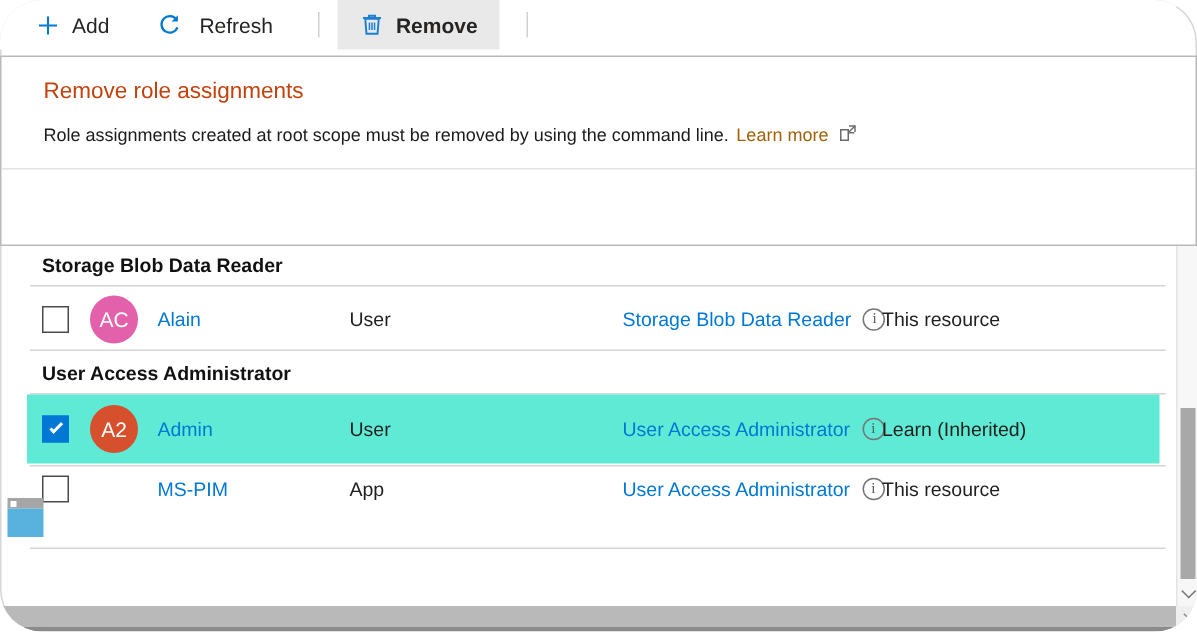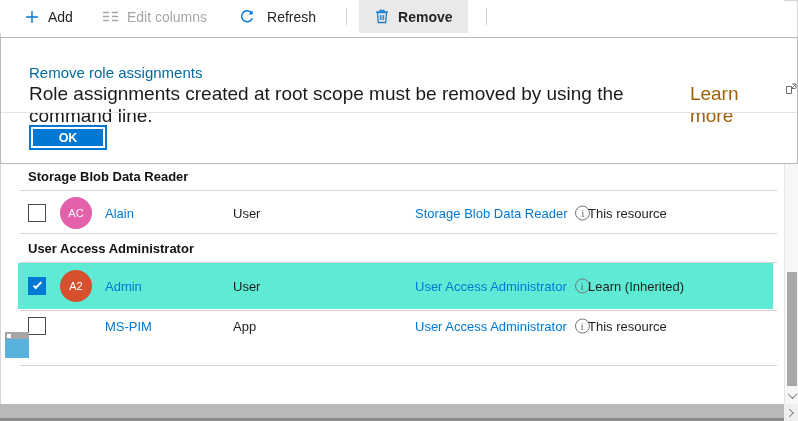--- a/index.html
+++ b/index.html
@@ -1,20 +1,20 @@
 <!DOCTYPE html>
 <html><head>
 <meta charset="utf-8">
 <style>
   * { margin:0; padding:0; box-sizing:border-box; }
   html,body { background:#fff; }
   body { font-family:"Liberation Sans","DejaVu Sans",sans-serif; }
   #app {
     position:relative; width:798px; height:421px; background:#fff;
-    overflow:hidden; box-shadow: inset 0 0 0 1px #d6d6d6;
+    overflow:hidden; box-shadow: inset 0 0 0 1px #d6d6d6; border-radius: 28px;
   }
 
   
   .toolbar {
     position:absolute; top:0; left:0; right:14px; height:33px;
     display:flex; align-items:center; padding-left:18px;
     font-size:14px; color:#252423; background:#fff;
   }
   .tb-item { display:inline-flex; align-items:center; gap:8px; height:33px; padding:0 4px; cursor:pointer; white-space:nowrap; }
   .tb-item .ic { display:inline-flex; align-items:center; justify-content:center; width:16px; height:16px; }
@@ -26,25 +26,25 @@
   .tb-sep2 { margin-left:18px; }
   .tb-feedback { margin-left:14px; }
 
   
   .dialog {
     position:absolute; top:37px; left:0; width:798px; height:127px;
     background:#fff; border:1px solid #b9b9b9;
   }
   .dialog-title {
     position:absolute; top:14px; left:28px;
-    font-size:15px; color:#0369a1;margin-top:12px;
+    font-size:15px; color:#c2410c;
   }
   .dialog-msg {
     position:absolute; top:45px; left:28px;
-    font-size:19px; color:#1b1b1b; display:flex; gap:5px;
+    font-size:12px; color:#1b1b1b; display:flex; gap:5px;
   }
   .learn-more { color:#a16207; text-decoration:none; cursor:pointer; }
   .ext-icon { display:inline-flex; margin-left:2px; }
   .dialog-divider { position:absolute; top:74px; left:0; width:100%; height:1px; background:#e3e3e3; }
   .ok-btn {
     position:absolute; top:87px; left:28px; width:78px; height:25px;
     background:#0078d4; color:#fff; font-size:12.5px; font-weight:bold;
     border:none; cursor:pointer; font-family:inherit;
     box-shadow: inset 0 0 0 2px #0078d4, inset 0 0 0 4px #ffffff;
   }
@@ -71,21 +71,21 @@
     width:18px; height:18px; border:1px solid #4a4a4a; background:#fff;
     display:flex; align-items:center; justify-content:center; cursor:pointer;
   }
   .checkbox.checked { background:#0078d4; border-color:#0078d4; }
   .checkbox .mark { display:none; width:9px; height:4px; border-left:2px solid #fff; border-bottom:2px solid #fff; transform:rotate(-45deg) translate(1px,-1px); }
   .checkbox.checked .mark { display:block; }
 
   .avatar {
     width:32px; height:32px; border-radius:50%;
     display:flex; align-items:center; justify-content:center;
-    color:#fff; font-size:11px;
+    color:#fff; font-size:14px;
   }
 
   .info-icon {
     width:15px; height:15px; border-radius:50%; border:1px solid #767676;
     color:#5c5c5c; font-size:10px; line-height:13px; text-align:center;
     display:inline-block; cursor:pointer; font-family:"Liberation Serif","DejaVu Serif",serif;
   }
 
   
   .app-icon { width:37px; height:38px; background:#f1f1f1; position:relative; left:-2px; }
@@ -111,31 +111,20 @@
 <div id="app">
 
   <div class="toolbar">
     <div class="tb-item tb-add">
       <span class="ic">
         <svg width="14" height="14" viewBox="0 0 14 14">
             <path d="M7 1v12M1 7h12" stroke="#0078d4" stroke-width="1.4" fill="none"></path>
           </svg>
       </span>
       <span>Add</span>
-    </div>
-    <div class="tb-item tb-edit">
-      <span class="ic">
-        <svg width="15" height="13" viewBox="0 0 15 13">
-            <g stroke="#a6a6a6" stroke-width="1.4">
-              <path d="M0 2.5h6M0 6.5h6M0 10.5h6"></path>
-              <path d="M9 2.5h6M9 6.5h6M9 10.5h6"></path>
-            </g>
-          </svg>
-      </span>
-      <span>Edit columns</span>
     </div>
     <div class="tb-item tb-refresh">
       <span class="ic">
         <svg width="16" height="16" viewBox="0 0 16 16">
             <path d="M13.3 9.3A5.5 5.5 0 1 1 12.6 4" fill="none" stroke="#0078d4" stroke-width="1.5"></path>
             <path d="M13.6 1.2v4.2H9.4z" fill="#0078d4"></path>
           </svg>
       </span>
       <span>Refresh</span>
     </div>
@@ -161,21 +150,20 @@
       <a class="learn-more">Learn more</a>
       <span class="ext-icon">
         <svg width="12" height="12" viewBox="0 0 12 12">
             <path d="M1.5 3.5h5v7h-5zM6.5 5.5h4" fill="none" stroke="#6b6b6b" stroke-width="1"></path>
             <path d="M7 1h4v4" fill="none" stroke="#6b6b6b" stroke-width="1"></path>
             <path d="M11 1L6.8 5.2" stroke="#6b6b6b" stroke-width="1"></path>
           </svg>
       </span>
     </div>
     <div class="dialog-divider"></div>
-    <button class="ok-btn">OK</button>
   </div>
 
   <div class="group-header gh1">Storage Blob Data Reader</div>
   <div class="hline" style="top:190px"></div>
 
   <div class="row" style="top:192px;height:41px">
     <div class="row-inner">
       <span class="cell c-check checkbox"></span>
       <span class="cell c-avatar avatar" style="background: rgb(227, 97, 171);">AC</span>
       <span class="cell c-name">Alain</span>

